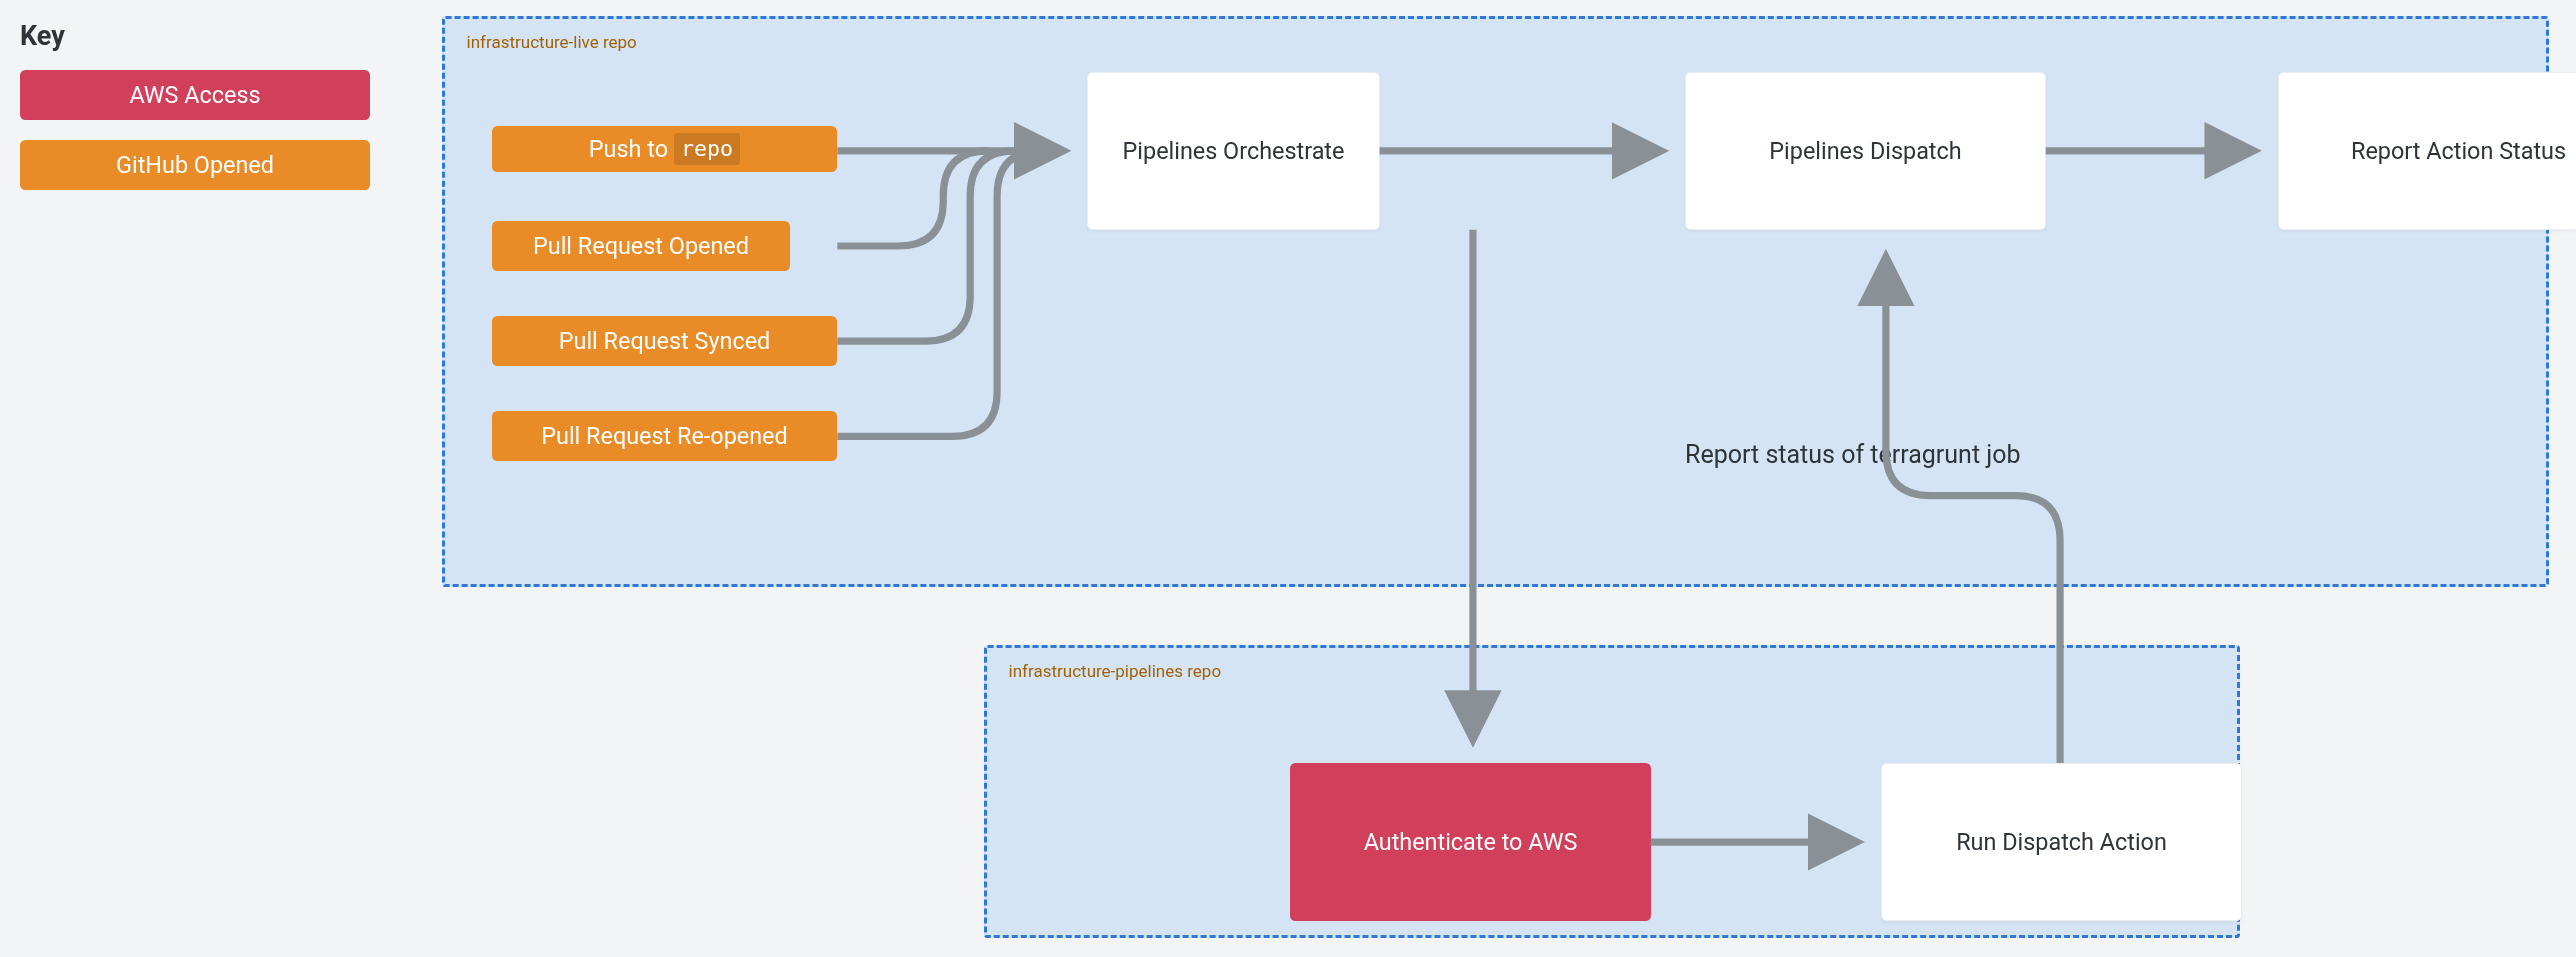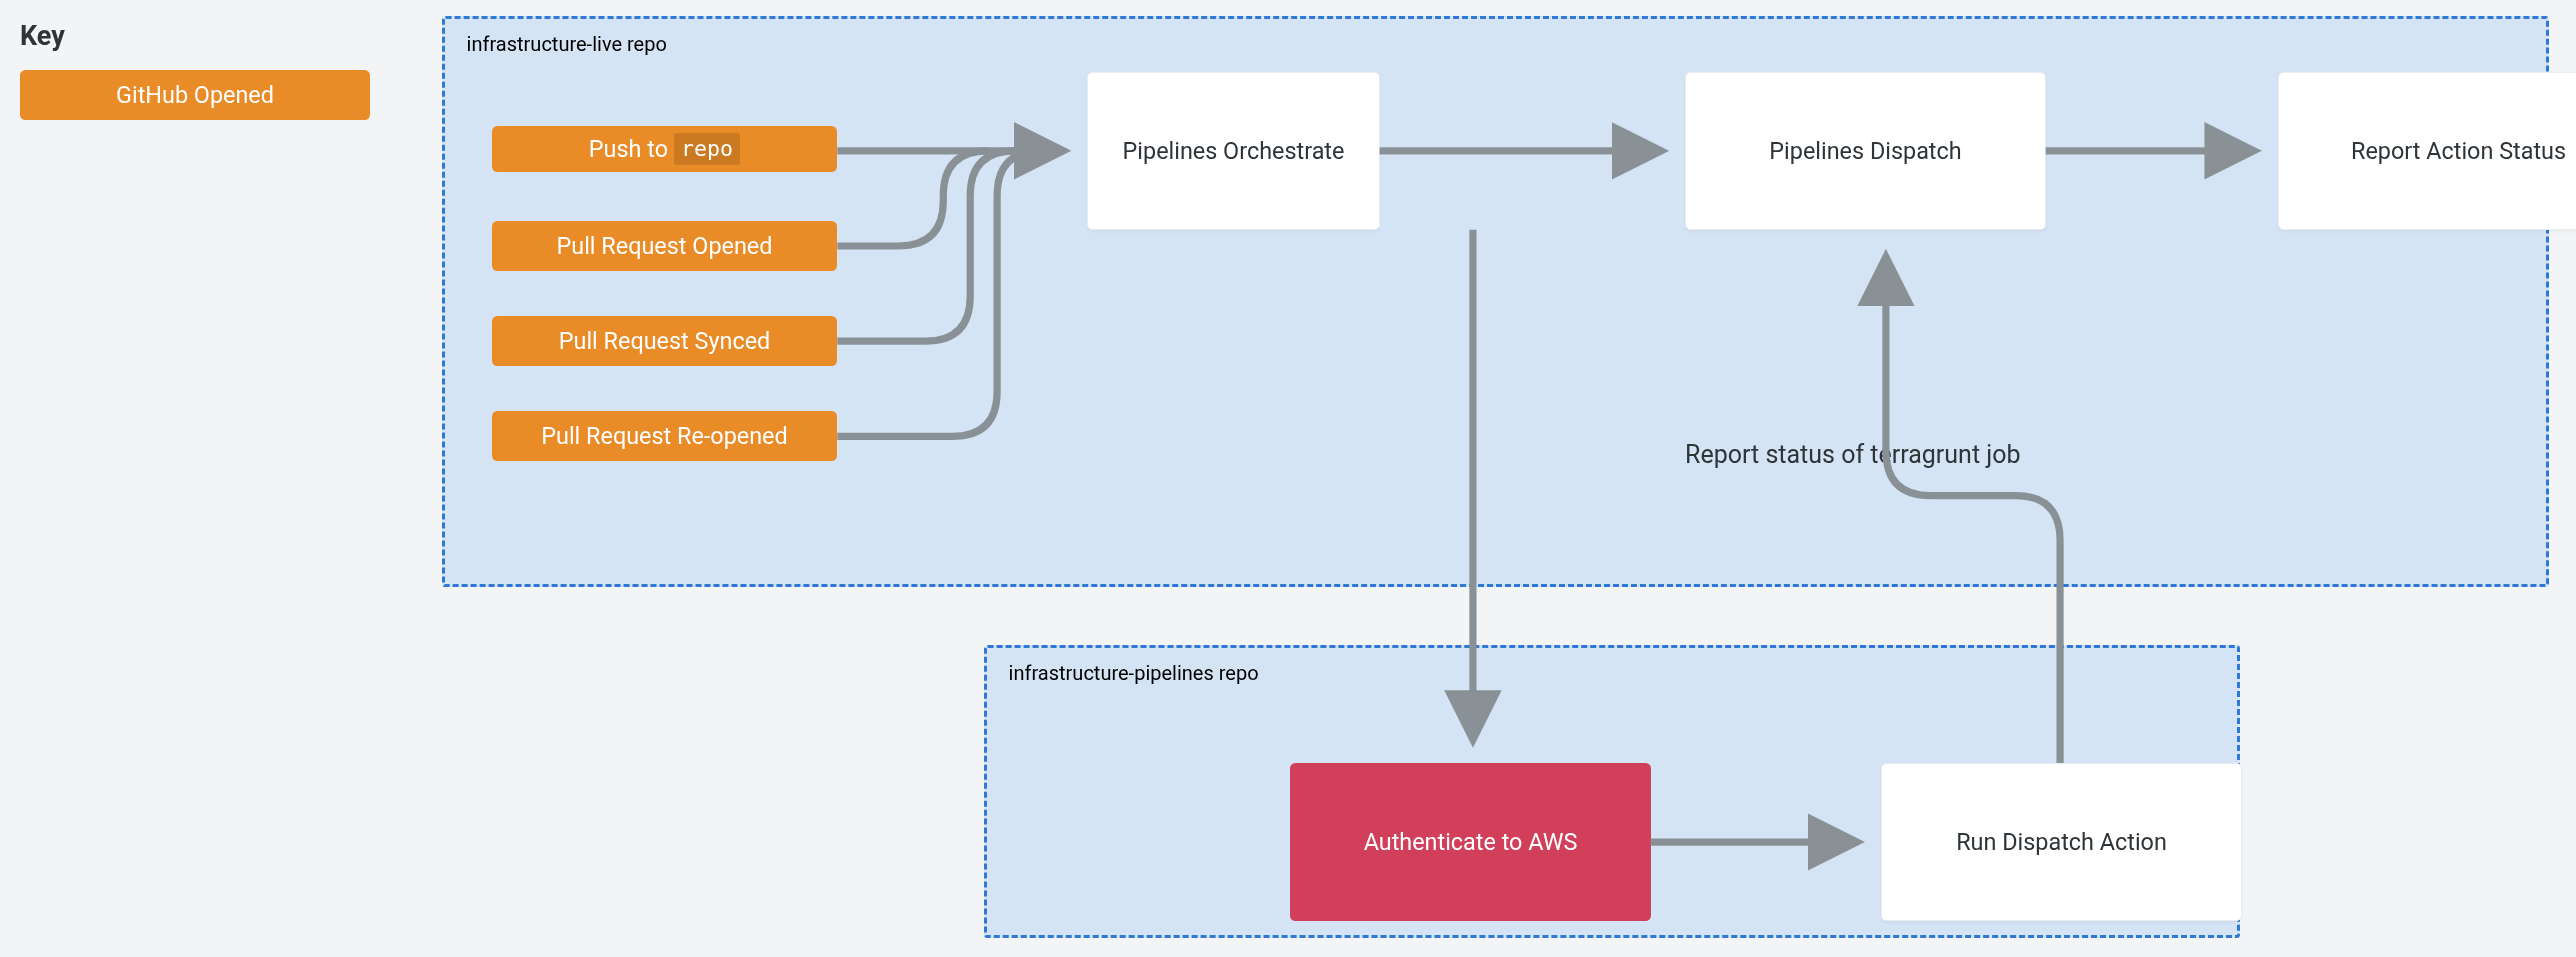--- a/index.html
+++ b/index.html
@@ -37,22 +37,22 @@
     .key-aws { background: #d13f5a; }
     .key-github { background: #e98b27; }
 
     .repo-container {
       position: absolute;
       border: 3.6px dashed #2f78d6;
       background: #d5e4f4;
       border-radius: 3.6px;
     }
     .repo-label {
-      font-size: 20px;
-      color: #000000;
+      font-size: 17px;
+      color: #a16207;
       padding: 12.6px 21.6px;
     }
     .repo-live {
       left: 442px;
       top: 16px;
       width: 2107px;
       height: 571px;
     }
     .repo-pipelines {
       left: 984px;
@@ -88,21 +88,21 @@
     .code-tag {
       background: rgba(0,0,0,0.12);
       padding: 1.8px 7.2px;
       border-radius: 2.7px;
       font-family: "SFMono-Regular", Consolas, monospace;
       font-size: 21.6px;
     }
 
     
     .ev1 { left: 492px; top: 126px; width: 345px; height: 46px; }
-    .ev2 { left: 492px; top: 221px; width: 345px; height: 50px; }
+    .ev2 { left: 492px; top: 221px; width: 298px; height: 50px; }
     .ev3 { left: 492px; top: 316px; width: 345px; height: 50px; }
     .ev4 { left: 492px; top: 411px; width: 345px; height: 50px; }
 
     
     .n-orch { left: 1087px; top: 72px; width: 293px; height: 158px; }
     .n-disp { left: 1685px; top: 72px; width: 361px; height: 158px; }
     .n-report { left: 2278px; top: 72px; width: 361px; height: 158px; }
     .n-auth { left: 1290px; top: 763px; width: 361px; height: 158px; }
     .n-run { left: 1881px; top: 763px; width: 361px; height: 158px; }
 
@@ -119,20 +119,21 @@
       width: 2576px;
       height: 957px;
       pointer-events: none;
     }
   </style>
 </head>
 <body>
 
 <div class="key-section">
   <div class="key-title">Key</div>
+  <div class="key-box key-aws">AWS Access</div>
   <div class="key-box key-github">GitHub Opened</div>
 </div>
 
 <div class="repo-container repo-live">
   <div class="repo-label">infrastructure-live repo</div>
 </div>
 
 <div class="repo-container repo-pipelines">
   <div class="repo-label">infrastructure-pipelines repo</div>
 </div>

